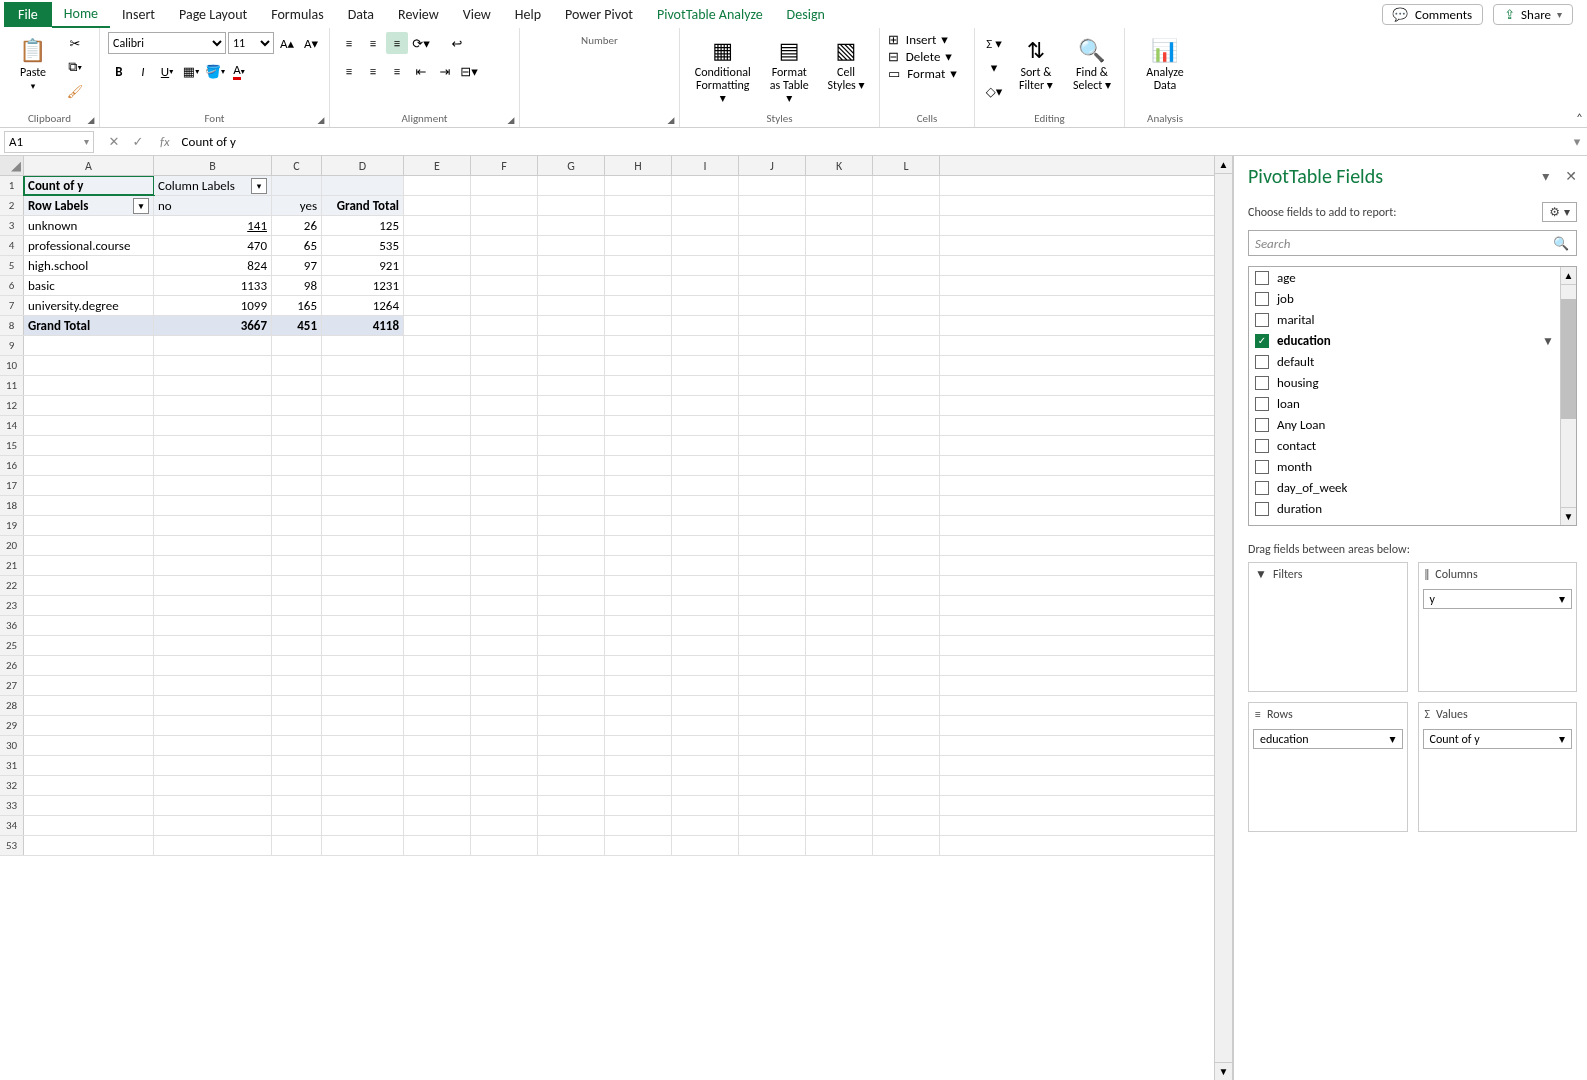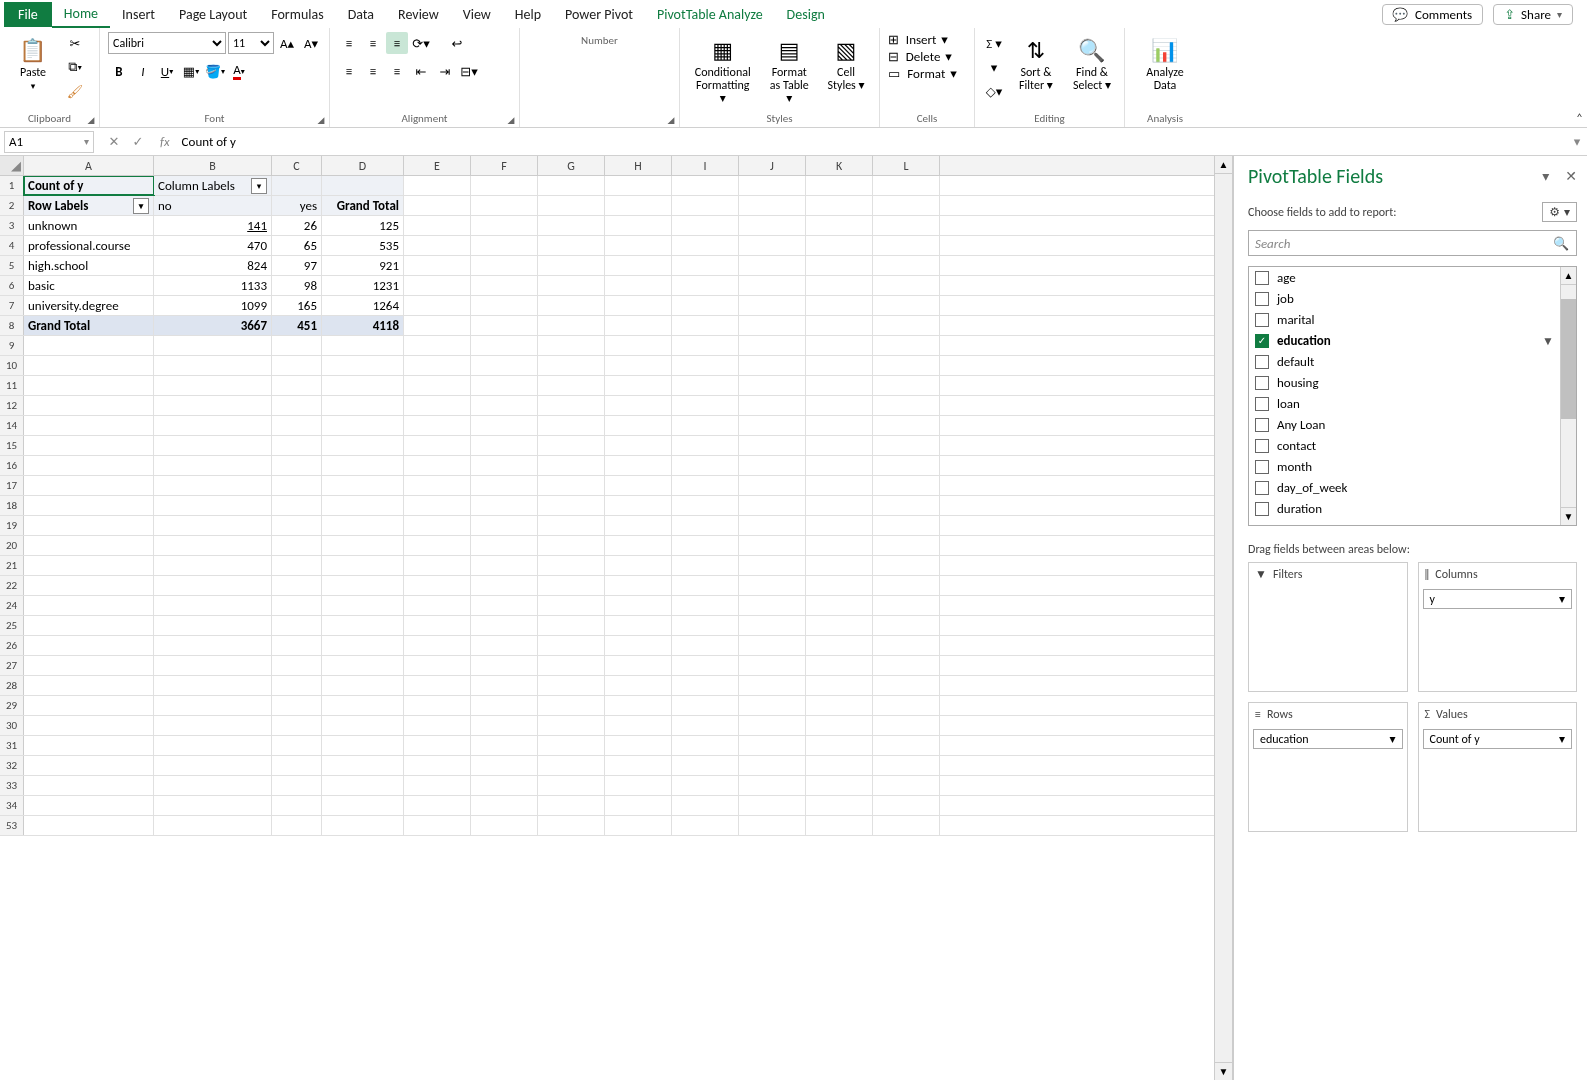--- a/index.html
+++ b/index.html
@@ -617,21 +617,36 @@
           <div class="c " style="width: 67px;"></div>
           <div class="c " style="width: 67px;"></div>
           <div class="c " style="width: 67px;"></div>
           <div class="c " style="width: 67px;"></div>
           <div class="c " style="width: 67px;"></div>
           <div class="c " style="width: 67px;"></div>
           <div class="c " style="width: 67px;"></div>
           <div class="c " style="width: 67px;"></div>
         </div>
         <div class="r">
-          <div class="rh">24</div>
+          <div class="rh">23</div>
+          <div class="c " style="width: 130px;"></div>
+          <div class="c " style="width: 118px;"></div>
+          <div class="c " style="width: 50px;"></div>
+          <div class="c " style="width: 82px;"></div>
+          <div class="c " style="width: 67px;"></div>
+          <div class="c " style="width: 67px;"></div>
+          <div class="c " style="width: 67px;"></div>
+          <div class="c " style="width: 67px;"></div>
+          <div class="c " style="width: 67px;"></div>
+          <div class="c " style="width: 67px;"></div>
+          <div class="c " style="width: 67px;"></div>
+          <div class="c " style="width: 67px;"></div>
+        </div>
+        <div class="r">
+          <div class="rh">36</div>
           <div class="c " style="width: 130px;"></div>
           <div class="c " style="width: 118px;"></div>
           <div class="c " style="width: 50px;"></div>
           <div class="c " style="width: 82px;"></div>
           <div class="c " style="width: 67px;"></div>
           <div class="c " style="width: 67px;"></div>
           <div class="c " style="width: 67px;"></div>
           <div class="c " style="width: 67px;"></div>
           <div class="c " style="width: 67px;"></div>
           <div class="c " style="width: 67px;"></div>

